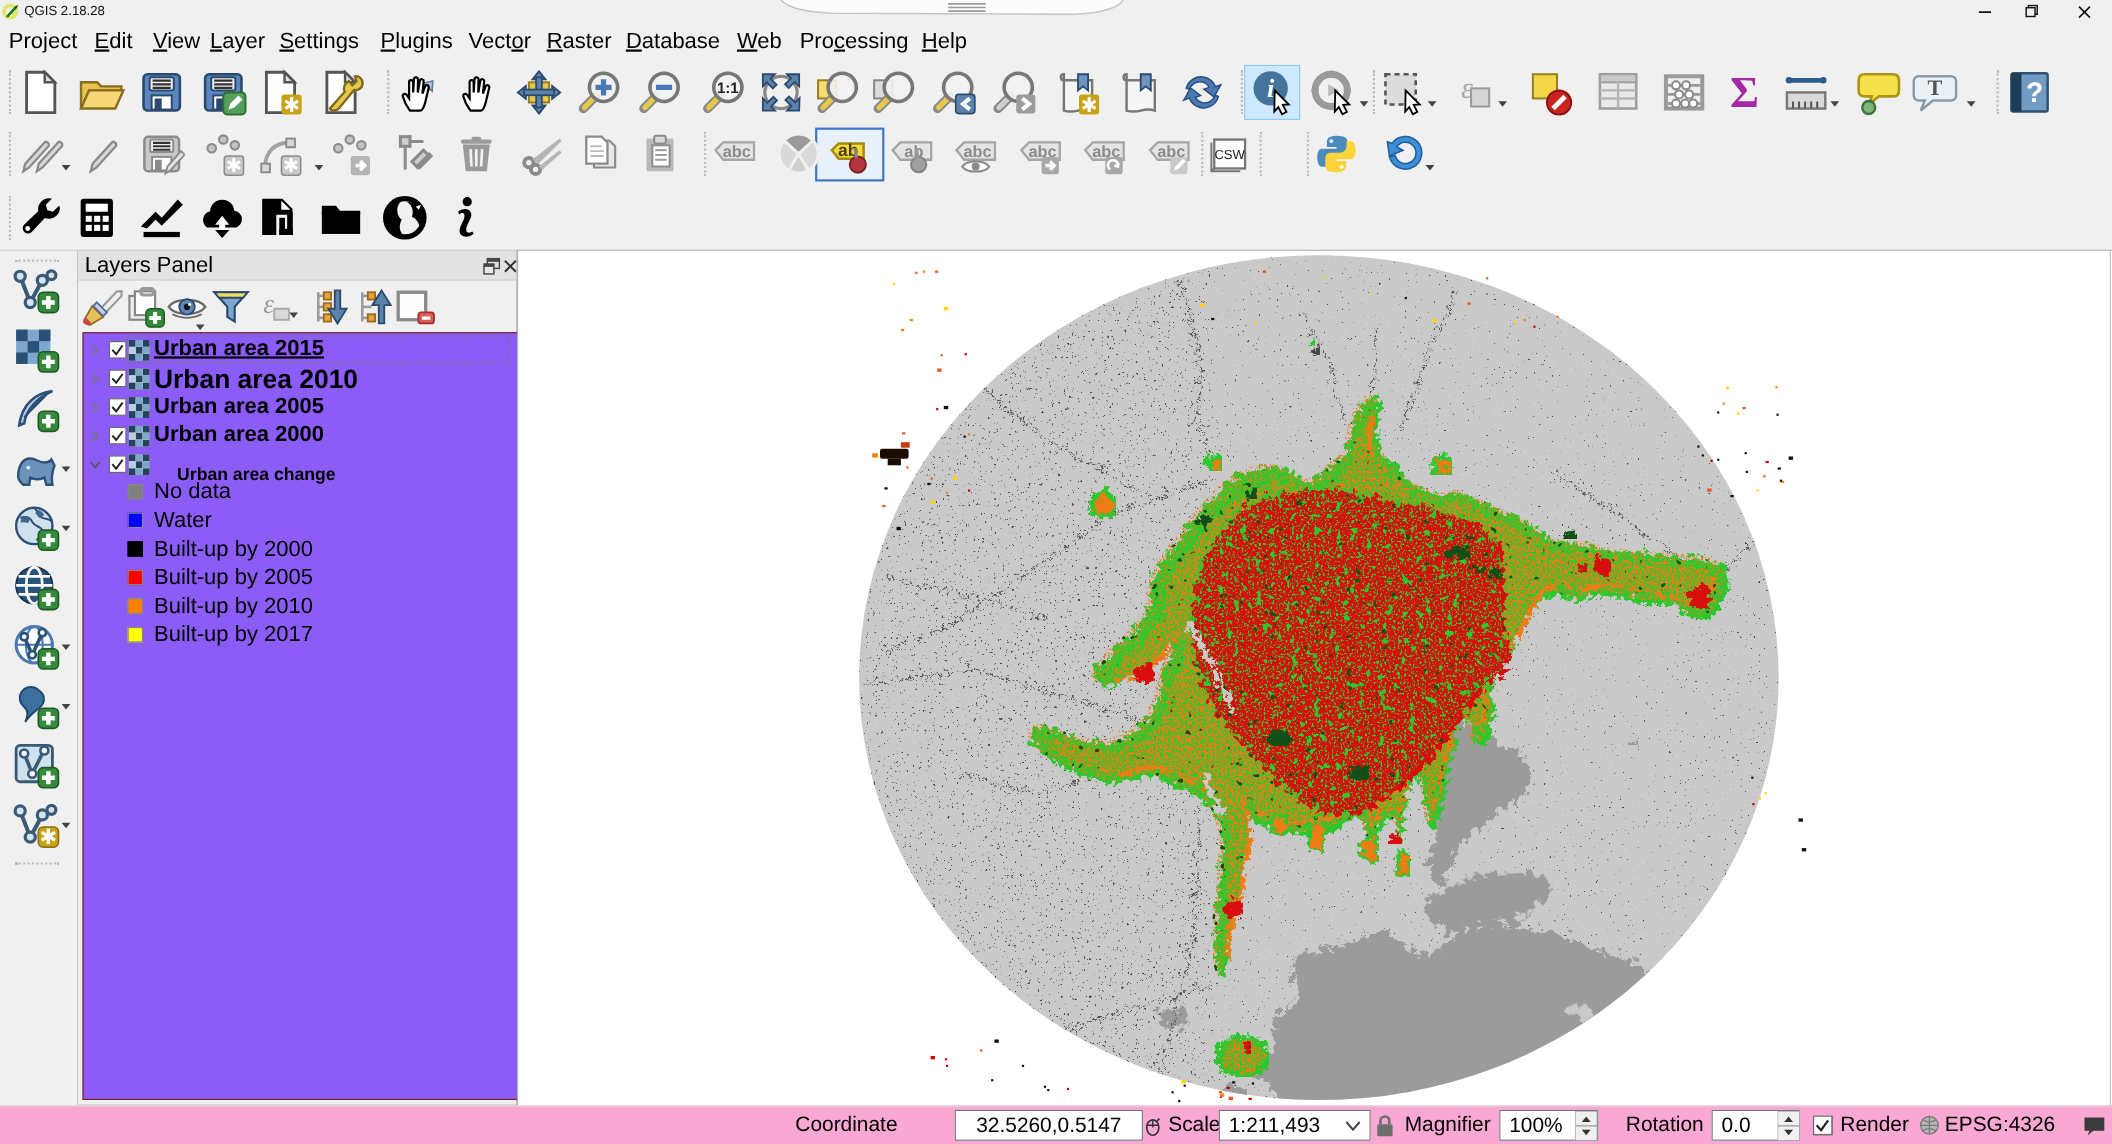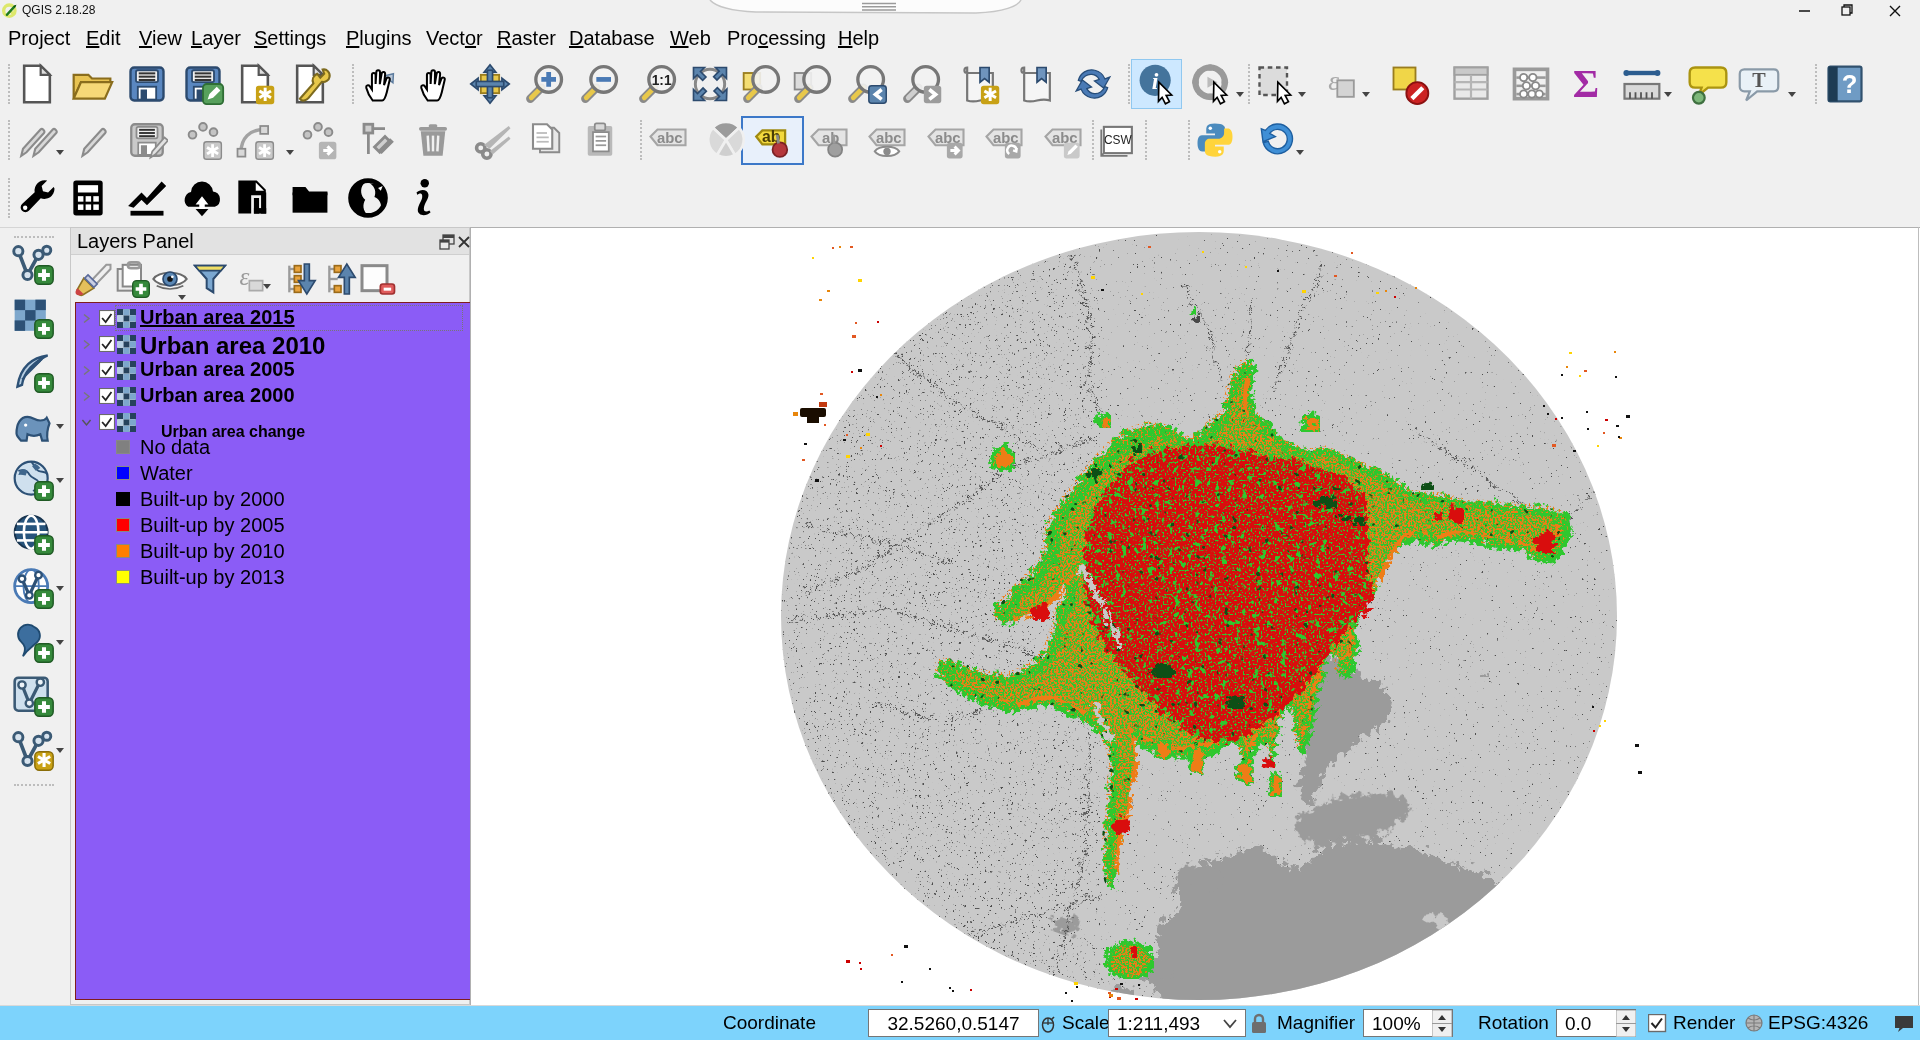--- a/index.html
+++ b/index.html
@@ -8,21 +8,21 @@
 #menubar span.mi { position:absolute; top:3px; }
 #tb1 { position:absolute; left:0; top:56px; width:1920px; height:56px; }
 #tb2 { position:absolute; left:0; top:112px; width:1920px; height:57px; }
 #tb3 { position:absolute; left:0; top:169px; width:1920px; height:58px; }
 #lefttb { position:absolute; left:0; top:227px; width:70px; height:778px; border-top:1px solid #d5d5d5; }
 #panel { position:absolute; left:70px; top:227px; width:400px; height:778px; background:#f0f0f0; border:1px solid #c8c8c8; }
 #ptitle { position:absolute; left:0; top:0; width:398px; height:27px; background:#e2e2e2; border-bottom:1px solid #cfcfcf; }
 #ptools { position:absolute; left:0; top:28px; width:398px; height:46px; }
 #ptree { position:absolute; left:4px; top:74px; width:448px; height:698px; background:#8b5cf6; border:1px solid #7f1d1d; }
 #canvas { position:absolute; left:470px; top:227px; width:1450px; height:778px; background:#fff; border-top:1px solid #b0b0b0; border-left:1px solid #b0b0b0; }
-#statusbar { position:absolute; left:0; top:1005px; width:1920px; height:35px; background:#7dd3fc; border-top:1px solid #d9d9d9; font-size:19px; }
+#statusbar { position:absolute; left:0; top:1005px; width:1920px; height:35px; background:#f9a8d4; border-top:1px solid #d9d9d9; font-size:19px; }
 .grip { position:absolute; width:4px; border-left:2px dotted #bdbdbd; }
 .hgrip { position:absolute; height:4px; border-top:2px dotted #bdbdbd; }
 .treerow { position:absolute; left:0; white-space:nowrap; }
 .sbox { position:absolute; background:#fff; border:1px solid #767676; }
 </style></head><body>
 <div id="titlebar">
     <svg style="position:absolute;left:2px;top:2px" width="16" height="16" viewBox="0 0 24 24">
       <circle cx="11" cy="13" r="8.5" fill="none" stroke="#dde86c" stroke-width="5"></circle>
       <path d="M13 11 L19 17 l-3.5 2.5 -5-5z" fill="#dde86c"></path>
       <path d="M6 18 L17 6 l4.5-2 -2 4.5 -11 12 c-2 1.5 -4-1 -2.5-2.5z" fill="#1e7a1e"></path>
@@ -818,21 +818,21 @@
       <div class="treerow" style="top:210px;height:26px">
         <div class="abs" style="left:40px;top:5px;width:14px;height:14px;background:#ff0000;border:1px solid #888"></div>
         <div class="abs" style="left:64px;top:1px;font-size:20px">Built-up by 2005</div>
       </div>
       <div class="treerow" style="top:236px;height:26px">
         <div class="abs" style="left:40px;top:5px;width:14px;height:14px;background:#ff7f00;border:1px solid #888"></div>
         <div class="abs" style="left:64px;top:1px;font-size:20px">Built-up by 2010</div>
       </div>
       <div class="treerow" style="top:262px;height:26px">
         <div class="abs" style="left:40px;top:5px;width:14px;height:14px;background:#ffff00;border:1px solid #888"></div>
-        <div class="abs" style="left:64px;top:1px;font-size:20px">Built-up by 2013</div>
+        <div class="abs" style="left:64px;top:1px;font-size:20px">Built-up by 2017</div>
       </div>
     </div>
   </div>
 <div id="canvas">
     <svg width="1449" height="777" viewBox="470 228 1449 777" style="position:absolute;left:0;top:0">
       <defs>
 <clipPath id="cEll">
           <ellipse cx="1198" cy="616" rx="418" ry="384"></ellipse>
         </clipPath>
 <filter id="frag" x="-10%" y="-10%" width="120%" height="120%">

